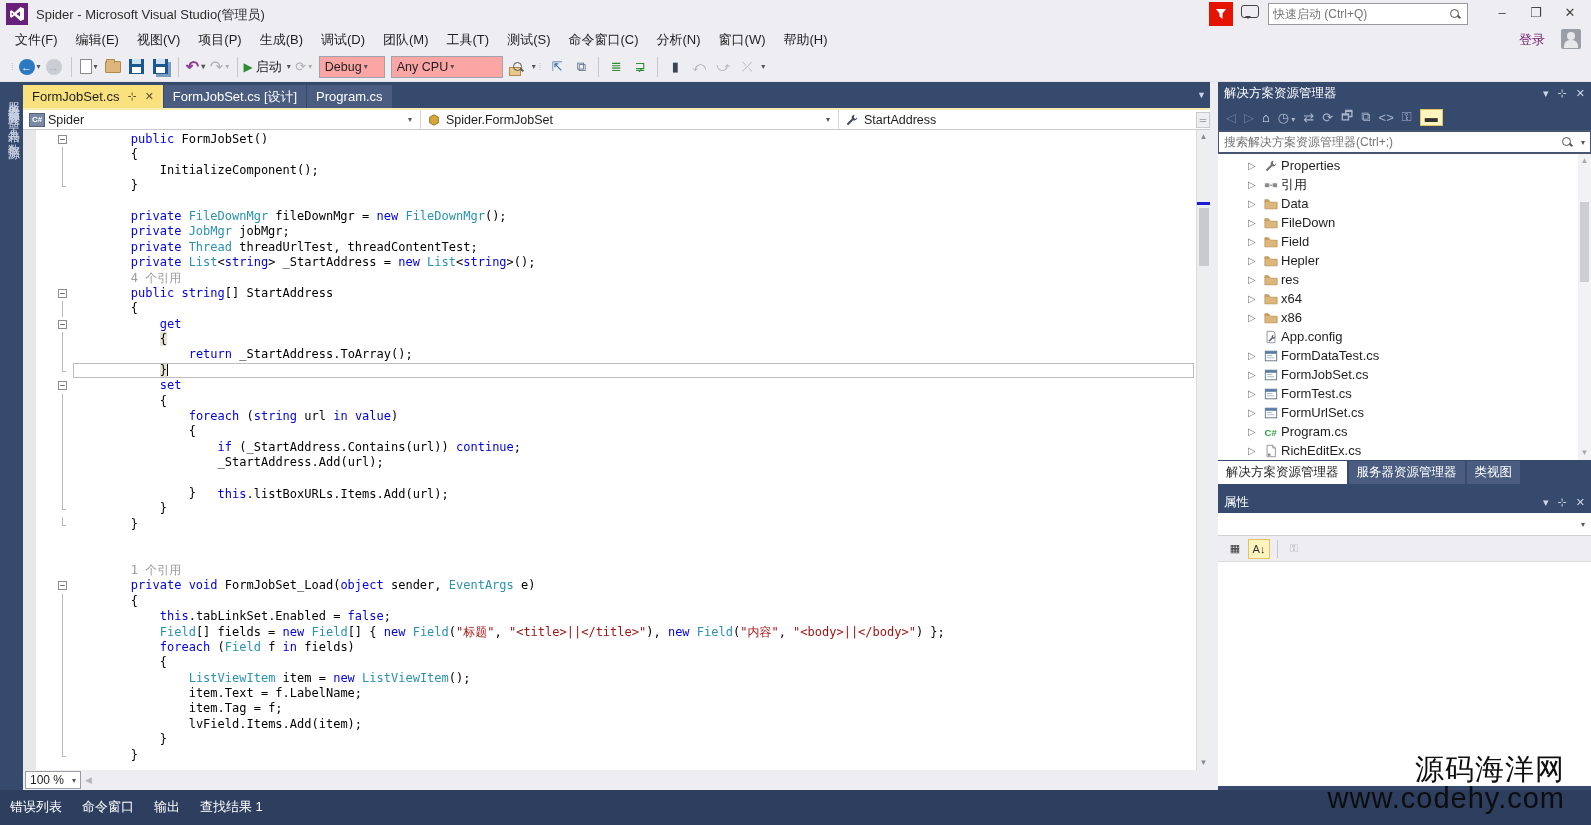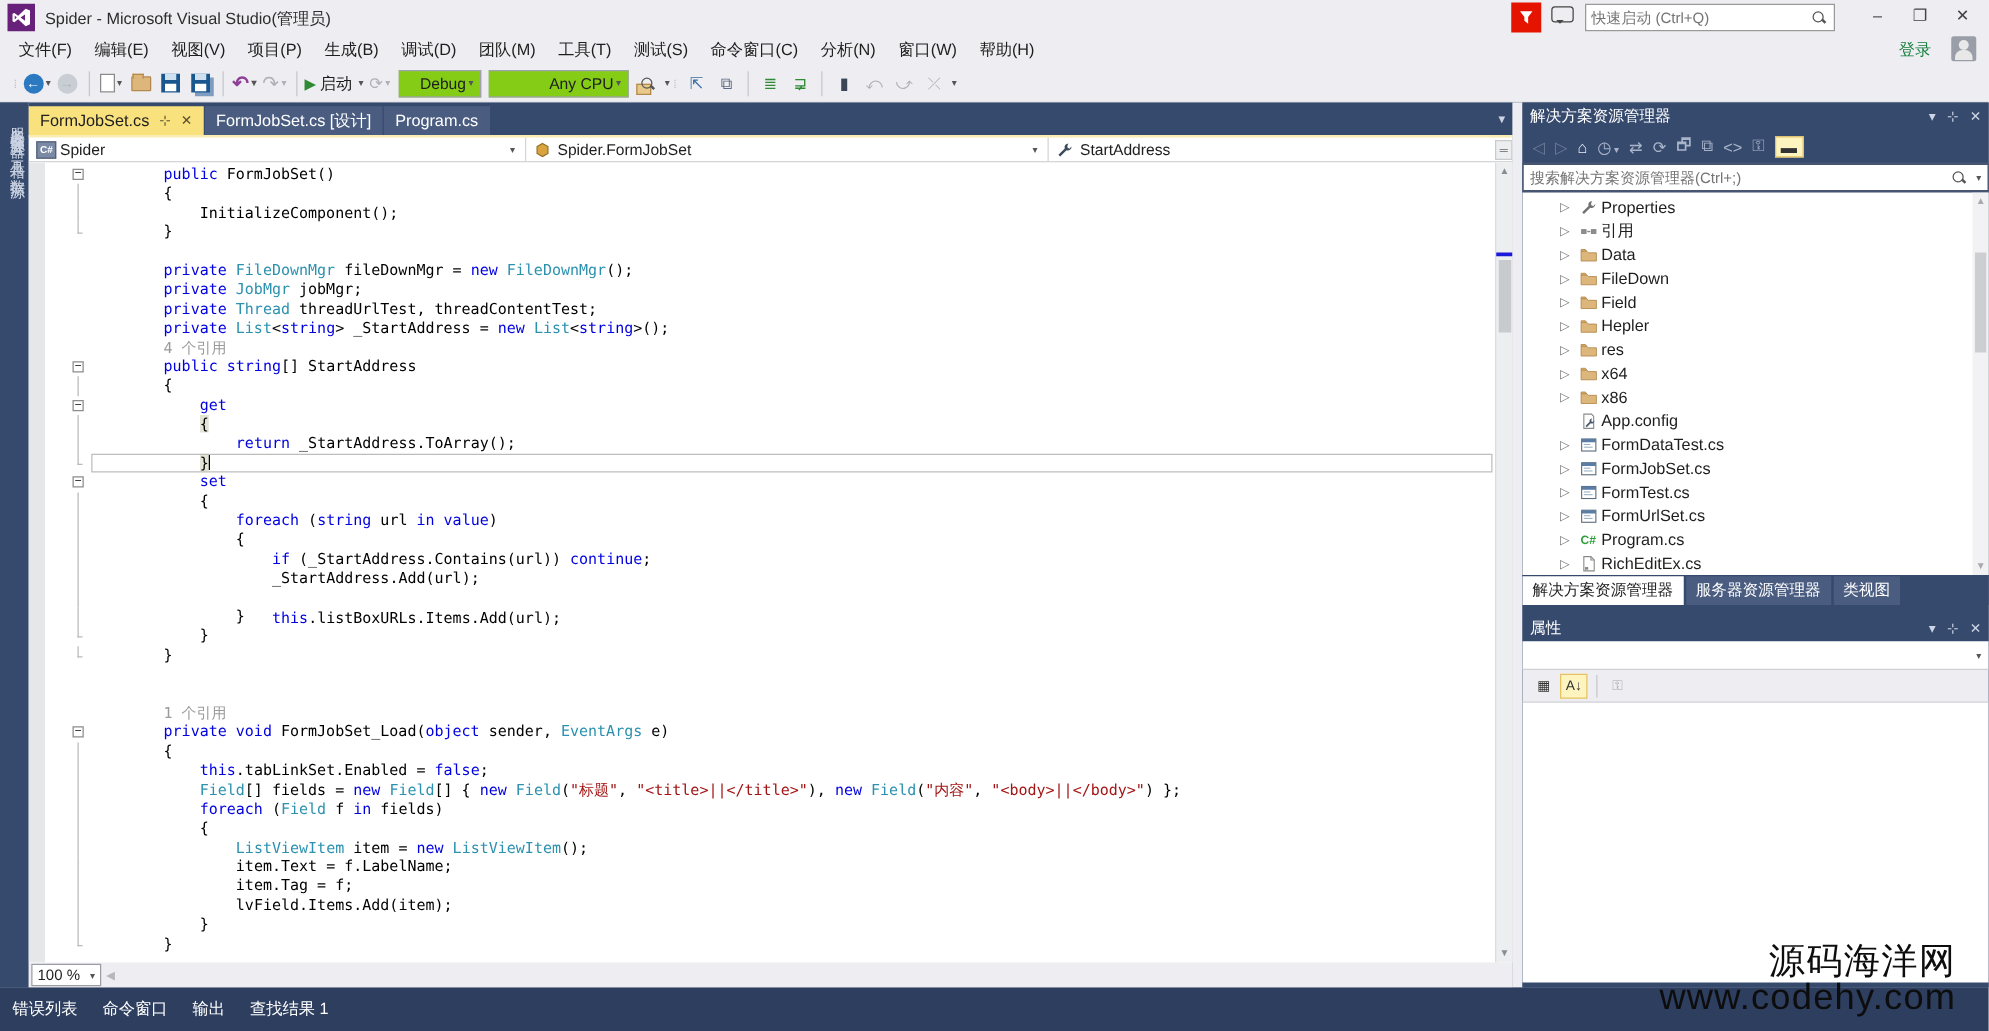--- a/index.html
+++ b/index.html
@@ -18,35 +18,35 @@
   #quicklaunch { position:absolute; left:1268px; top:3px; width:200px; height:22px; background:#fff; border:1px solid #999; display:flex; align-items:center; }
   #quicklaunch input { flex:1; border:0; outline:0; font-size:12px; color:#777; padding:0 4px; background:transparent; font-family:"Liberation Sans",sans-serif; }
   .magicon { width:12px; height:12px; position:relative; margin-right:6px; }
   .magicon:before { content:""; position:absolute; left:1px; top:1px; width:7px; height:7px; border:1.6px solid #555; border-radius:50%; }
   .magicon:after { content:""; position:absolute; left:8px; top:8px; width:4px; height:1.8px; background:#555; transform:rotate(45deg); }
   .winbtn { position:absolute; top:0; width:34px; height:26px; text-align:center; line-height:26px; color:#444; font-size:13px; }
 
   
   #menubar { position:absolute; left:0; top:28px; width:100%; height:24px; background:#eeeef2; display:flex; align-items:center; padding-left:6px; }
   .menu-item { padding:3px 9px; color:#1e1e1e; font-size:13px; }
-  #signin { position:absolute; right:46px; top:31px; color:#15803d; }
+  #signin { position:absolute; right:46px; top:31px; color:#701a75; }
   #avatar { position:absolute; right:10px; top:29px; width:20px; height:20px; background:#999ea8; border-radius:2px; }
   #avatar:before { content:""; position:absolute; left:6px; top:3px; width:8px; height:8px; border-radius:50%; background:#e8e8e8; }
   #avatar:after { content:""; position:absolute; left:3px; top:11px; width:14px; height:8px; border-radius:6px 6px 0 0; background:#e8e8e8; }
 
   
   #toolbar { position:absolute; left:0; top:52px; width:100%; height:30px; background:#eeeef2; display:flex; align-items:center; padding-left:8px; border-bottom:1px solid #e2e2e6; }
   .tbtn { height:22px; min-width:22px; display:flex; align-items:center; justify-content:center; margin:0 1px; font-size:13px; }
   .tsep { width:1px; height:20px; background:#c8c8cc; margin:0 5px; }
   .tdots { color:#b9b9c0; font-size:9px; letter-spacing:1px; margin:0 3px; }
   .ddarrow { font-size:8px; color:#555; margin-left:2px; }
   .dis { color:#b0b0b6 !important; }
   .circ { width:16px; height:16px; border-radius:50%; background:#2a79c1; color:#fff; font-size:11px; line-height:16px; text-align:center; }
   .circ.dis { background:#c9cdd4; color:#f4f4f4; }
-  .combo { height:22px; background:#84cc16; border:1px solid #a0a3ab; display:flex; align-items:center; justify-content:flex-end; padding:0 5px; font-size:12.5px; margin:12px 3px; }
+  .combo { height:22px; background:#fca5a5; border:1px solid #a0a3ab; display:flex; align-items:center; justify-content:flex-start; padding:0 5px; font-size:12.5px; margin:12px 3px; }
   .floppy { width:15px; height:15px; background:#1b578f; position:relative; }
   .floppy:before { content:""; position:absolute; left:3px; top:0; width:9px; height:5px; background:#cfe0ef; }
   .floppy:after { content:""; position:absolute; left:3px; bottom:1px; width:9px; height:6px; background:#fff; }
   .foldico { width:16px; height:12px; background:#dcb67a; border:1px solid #b3894d; border-radius:1px; position:relative; }
   .foldico:before { content:""; position:absolute; left:0; top:-3px; width:7px; height:3px; background:#dcb67a; border:1px solid #b3894d; border-bottom:0; }
   .pageico { width:12px; height:15px; background:#fff; border:1px solid #8a8a8a; position:relative; }
 
   
   #main { position:absolute; left:0; top:82px; width:1591px; height:708px; background:#364a6e; }
 

